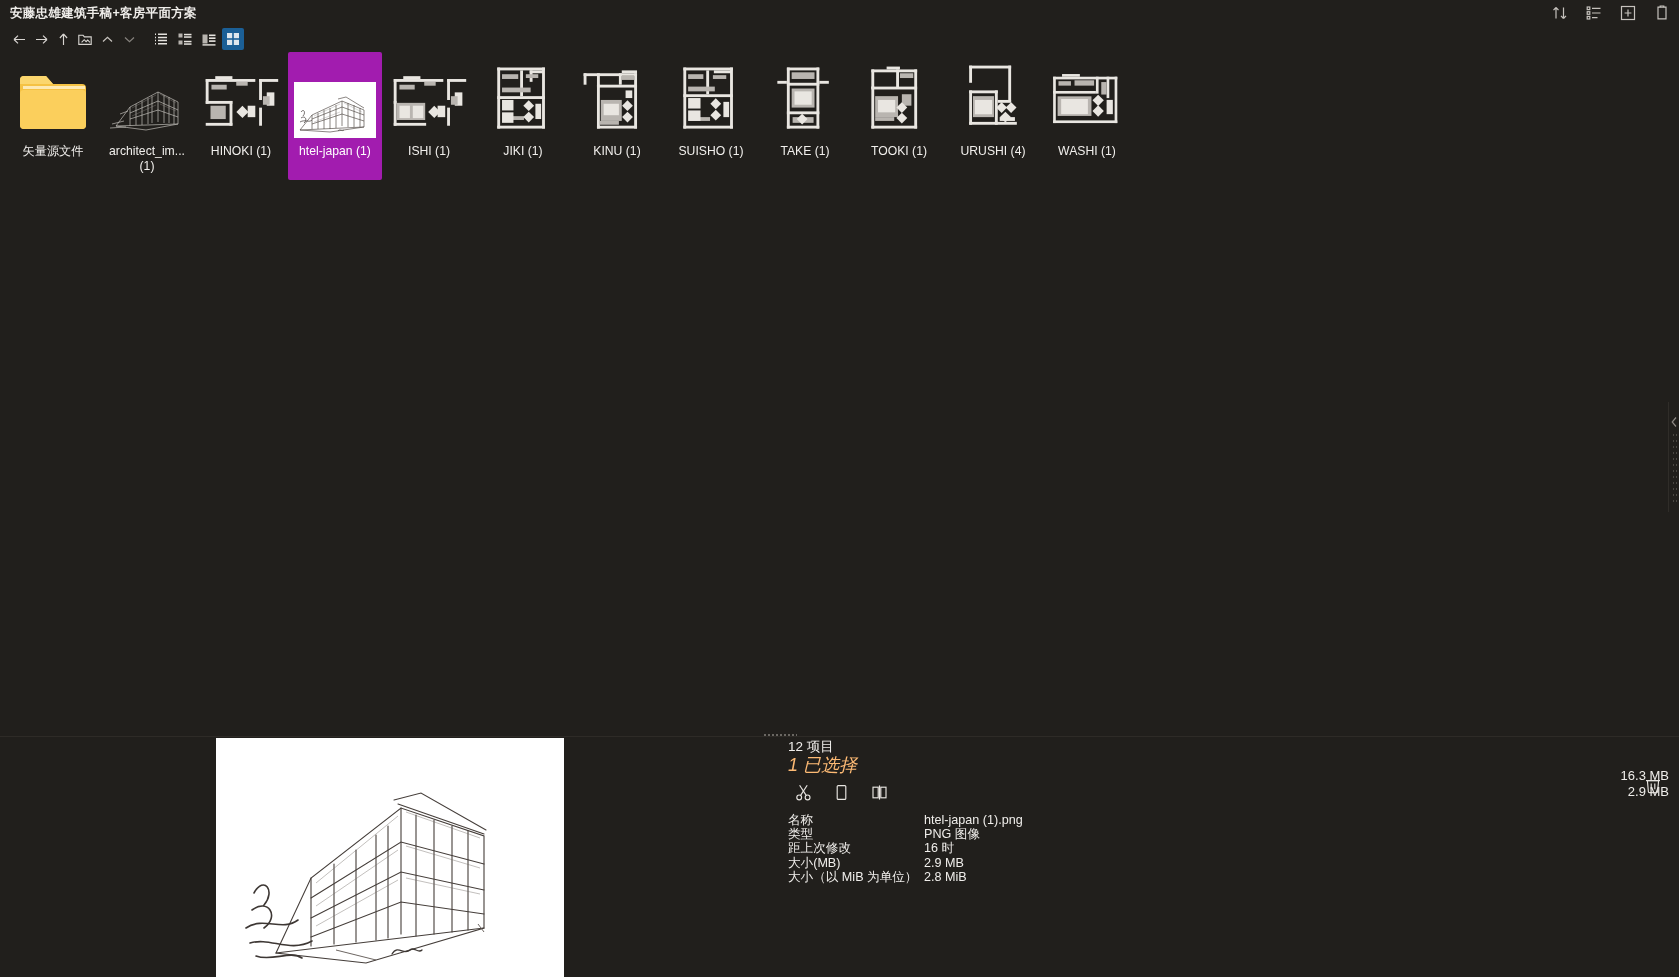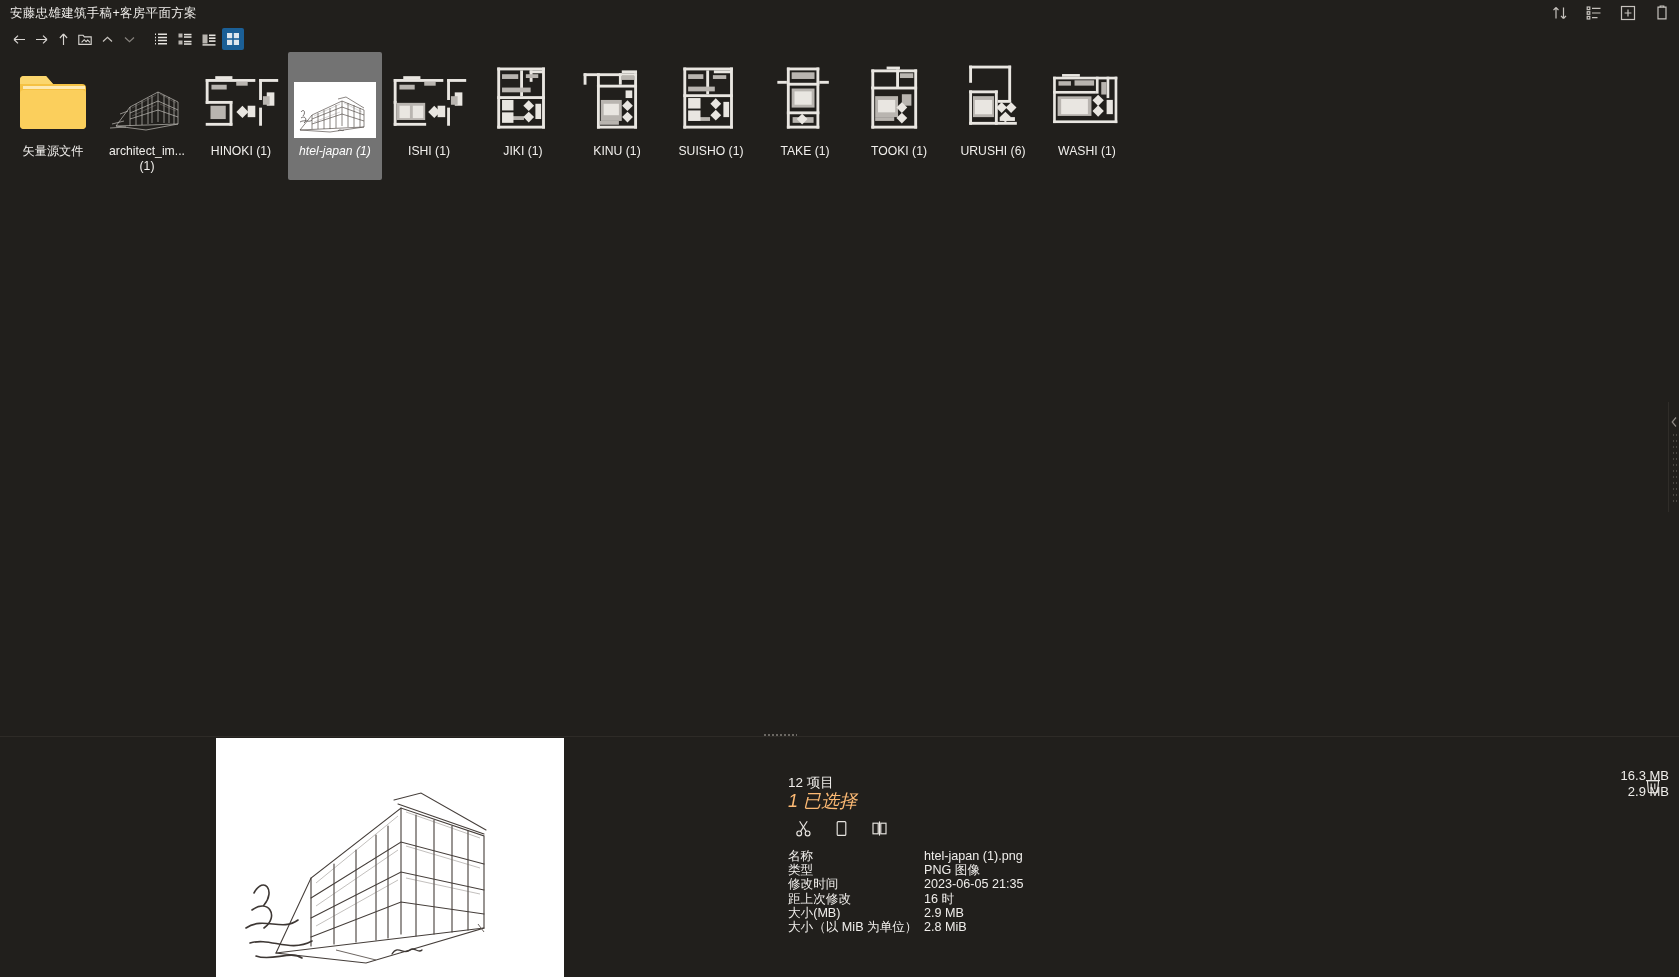--- a/index.html
+++ b/index.html
@@ -11,20 +11,21 @@
     overflow: hidden;
   }
   body { position: relative; }
 
   
   #titlebar {
     height: 26px;
     display: flex; align-items: center;
     padding-left: 10px;
     position: relative;
+    font-weight: bold;
   }
   #window-title { font-size: 12.5px; color: #f0eeeb; letter-spacing: .3px; }
   #titlebar-actions {
     position: absolute; right: 8px; top: 0; height: 26px;
     display: flex; align-items: center; gap: 16px;
   }
   .tb-ico { width: 18px; height: 18px; opacity: .88; cursor: pointer; display:block; }
 
   
   #toolbar {
@@ -54,21 +55,21 @@
     display: flex;
     padding-left: 6px;
   }
   .cell {
     width: 94px;
     padding: 4px 2px 6px;
     display: flex; flex-direction: column; align-items: center;
     cursor: pointer;
     border-radius: 2px;
   }
-  .cell.selected { background: #737373; font-style: italic; }
+  .cell.selected { background: #a21caf; }
   .thumb {
     width: 82px; height: 82px;
     display: flex; align-items: flex-end; justify-content: center;
     overflow: hidden;
   }
   .cap {
     margin-top: 6px;
     font-size: 12.2px;
     text-align: center;
     line-height: 15px;
@@ -97,21 +98,20 @@
     width: 348px; height: 239px;
     background: #ffffff;
     overflow: hidden;
   }
   #preview svg { display: block; }
 
   #detail-panel {
     position: absolute;
     left: 788px; top: 738px;
     width: 560px;
-    margin-top: 36px;
   }
   #item-count { font-size: 13.5px; color: #f0eeeb; line-height: 18px; }
   #selected-count {
     font-size: 18px; color: #fdba74; line-height: 18px;
     cursor: pointer; display: inline-block; font-style: italic;
   }
   #quick-actions {
     display: flex; gap: 16px; margin-top: 6px; margin-bottom: 10px;
     padding-left: 4px;
   }
@@ -566,21 +566,21 @@
         </g>
         <g fill="#e9e6e1">
           <rect x="24" y="40" width="18" height="15"></rect>
           <rect x="48" y="44" width="8" height="8" transform="rotate(45 52 48)"></rect>
           <rect x="58" y="44" width="8" height="8" transform="rotate(45 62 48)"></rect>
           <rect x="52" y="54" width="8" height="8" transform="rotate(45 56 58)"></rect>
           <rect x="50" y="58" width="16" height="4"></rect>
         </g>
       </svg>
     </div>
-    <div class="cap">URUSHI (6)</div>
+    <div class="cap">URUSHI (4)</div>
   </div>
 
   <div class="cell">
     <div class="thumb">
       <svg width="92" height="78" viewBox="0 0 92 78">
         <g fill="#e9e6e1">
           <rect x="8" y="14" width="72" height="3"></rect>
           <rect x="8" y="14" width="3" height="52"></rect>
           <rect x="77" y="14" width="3" height="52"></rect>
           <rect x="8" y="63" width="72" height="3"></rect>
@@ -688,24 +688,20 @@
     <tbody>
       <tr>
         <td class="k">名称</td>
         <td class="v">htel-japan (1).png</td>
       </tr>
       <tr>
         <td class="k">类型</td>
         <td class="v">PNG 图像</td>
       </tr>
       <tr>
-        <td class="k">修改时间</td>
-        <td class="v">2023-06-05  21:35</td>
-      </tr>
-      <tr>
         <td class="k">距上次修改</td>
         <td class="v">16 时</td>
       </tr>
       <tr>
         <td class="k">大小(MB)</td>
         <td class="v">2.9 MB</td>
       </tr>
       <tr>
         <td class="k">大小（以 MiB 为单位）</td>
         <td class="v">2.8 MiB</td>

